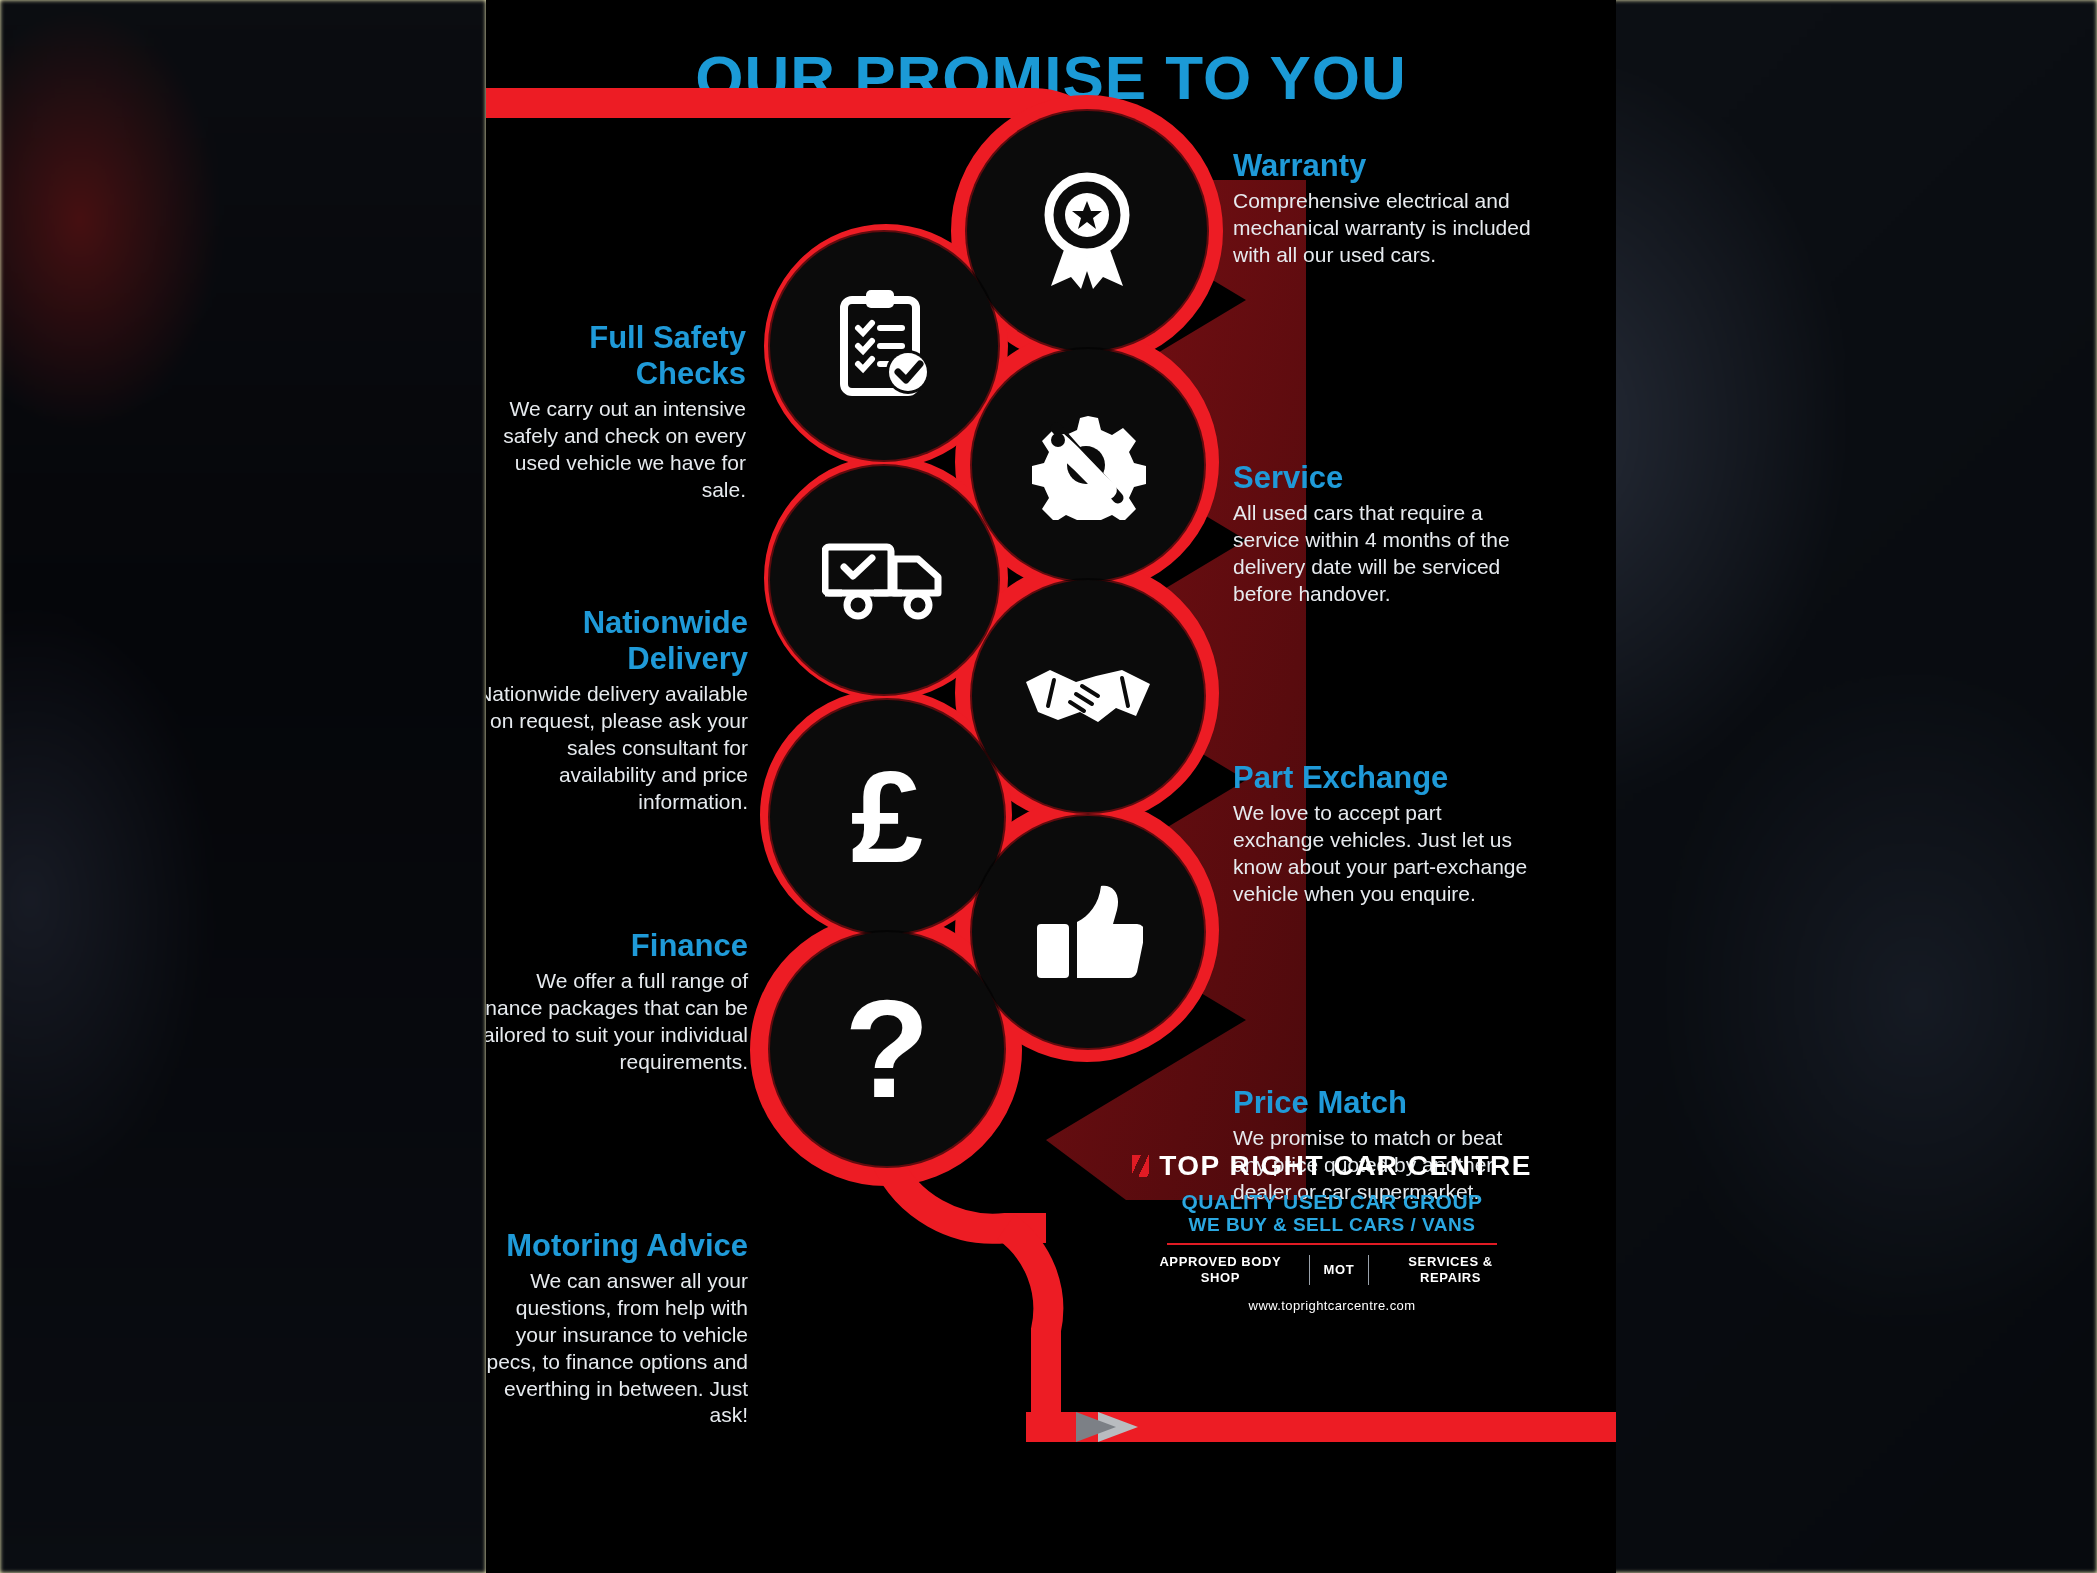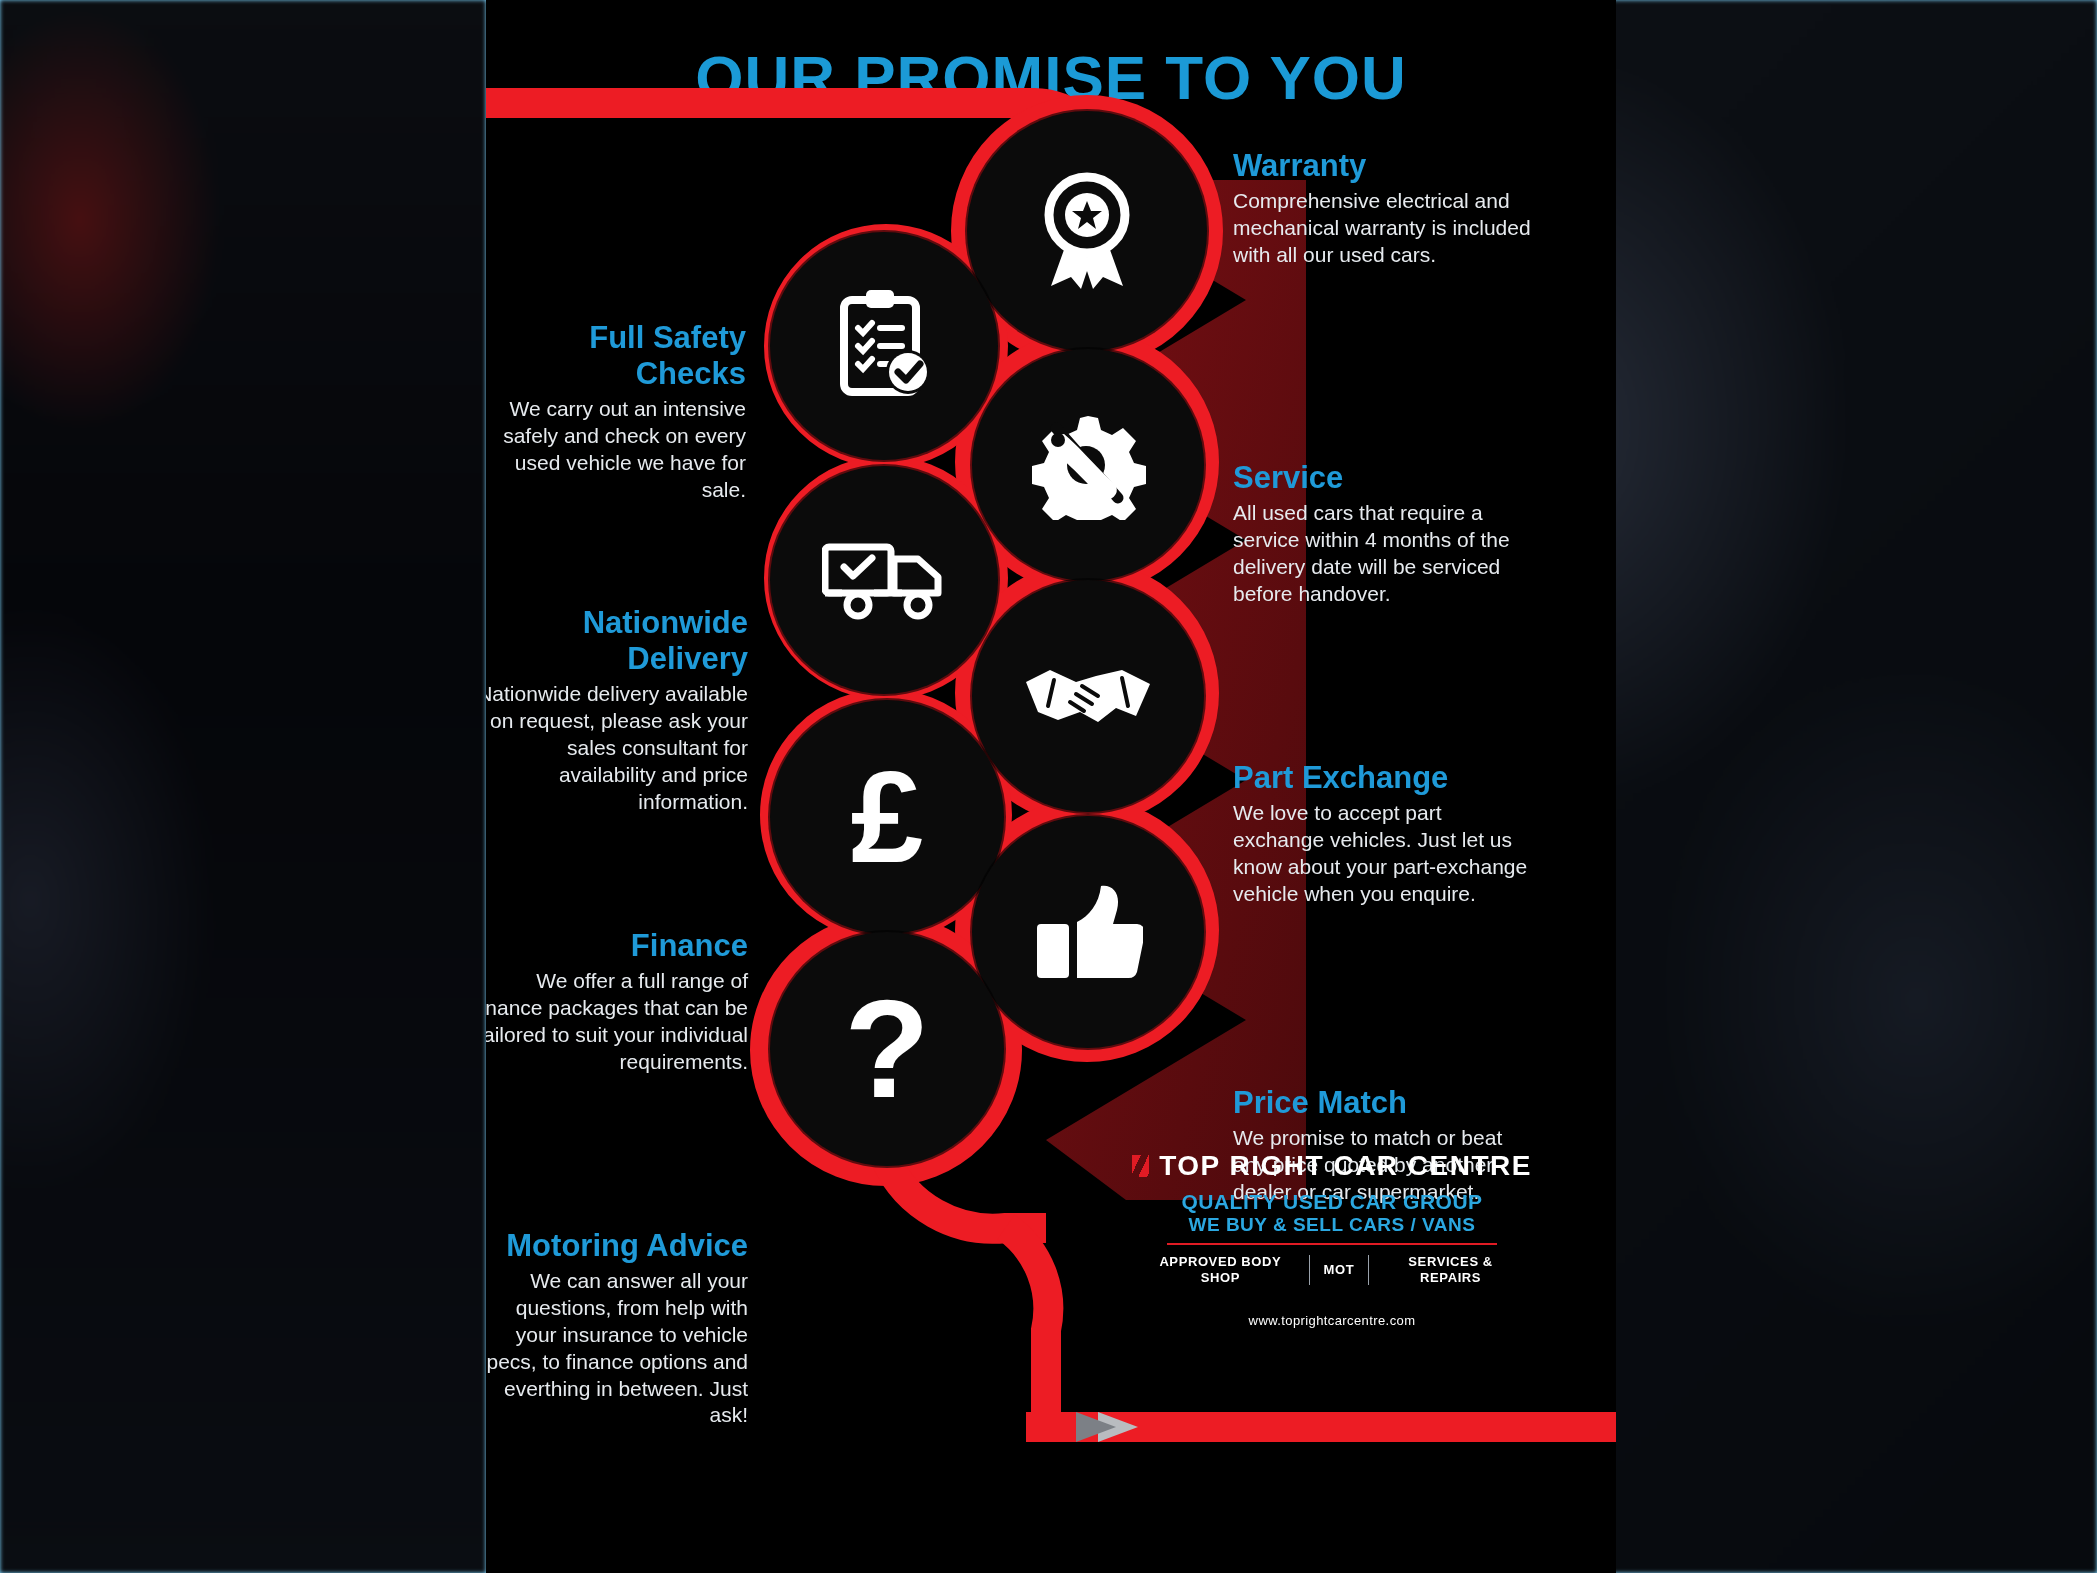--- a/index.html
+++ b/index.html
@@ -10,21 +10,21 @@
   body {
     width: 2097px;
     height: 1573px;
     overflow: hidden;
     font-family: "Liberation Sans", sans-serif;
   }
   #stage {
     position: relative;
     width: 2097px;
     height: 1573px;
-    background: #7dd3fc;
+    background: #fef9c3;
     overflow: hidden;
   }
   
   .bg-left {
     position: absolute;
     left: 0; top: 0;
     width: 486px; height: 1573px;
     background:
       radial-gradient(ellipse 200px 300px at 80px 220px, rgba(120,20,20,0.55), rgba(0,0,0,0) 70%),
       radial-gradient(ellipse 260px 420px at 30px 900px, rgba(40,45,60,0.5), rgba(0,0,0,0) 70%),
@@ -154,21 +154,21 @@
     justify-content: center;
     gap: 0;
     font-size: 13px;
     font-weight: bold;
     letter-spacing: 0.6px;
     color: #fff;
   }
   .logo-services .cell { padding: 0 14px; line-height: 1.25; }
   .logo-services .sep { width: 1px; height: 30px; background: #9aa2ab; }
   .logo-url {
-    margin-top: 26px;
+    margin-top: 11px;
     font-size: 13px;
     color: #fff;
     letter-spacing: 0.4px;
   }
 </style>
 </head>
 <body>
 
 <div id="stage">
   <div class="bg-left"></div>

